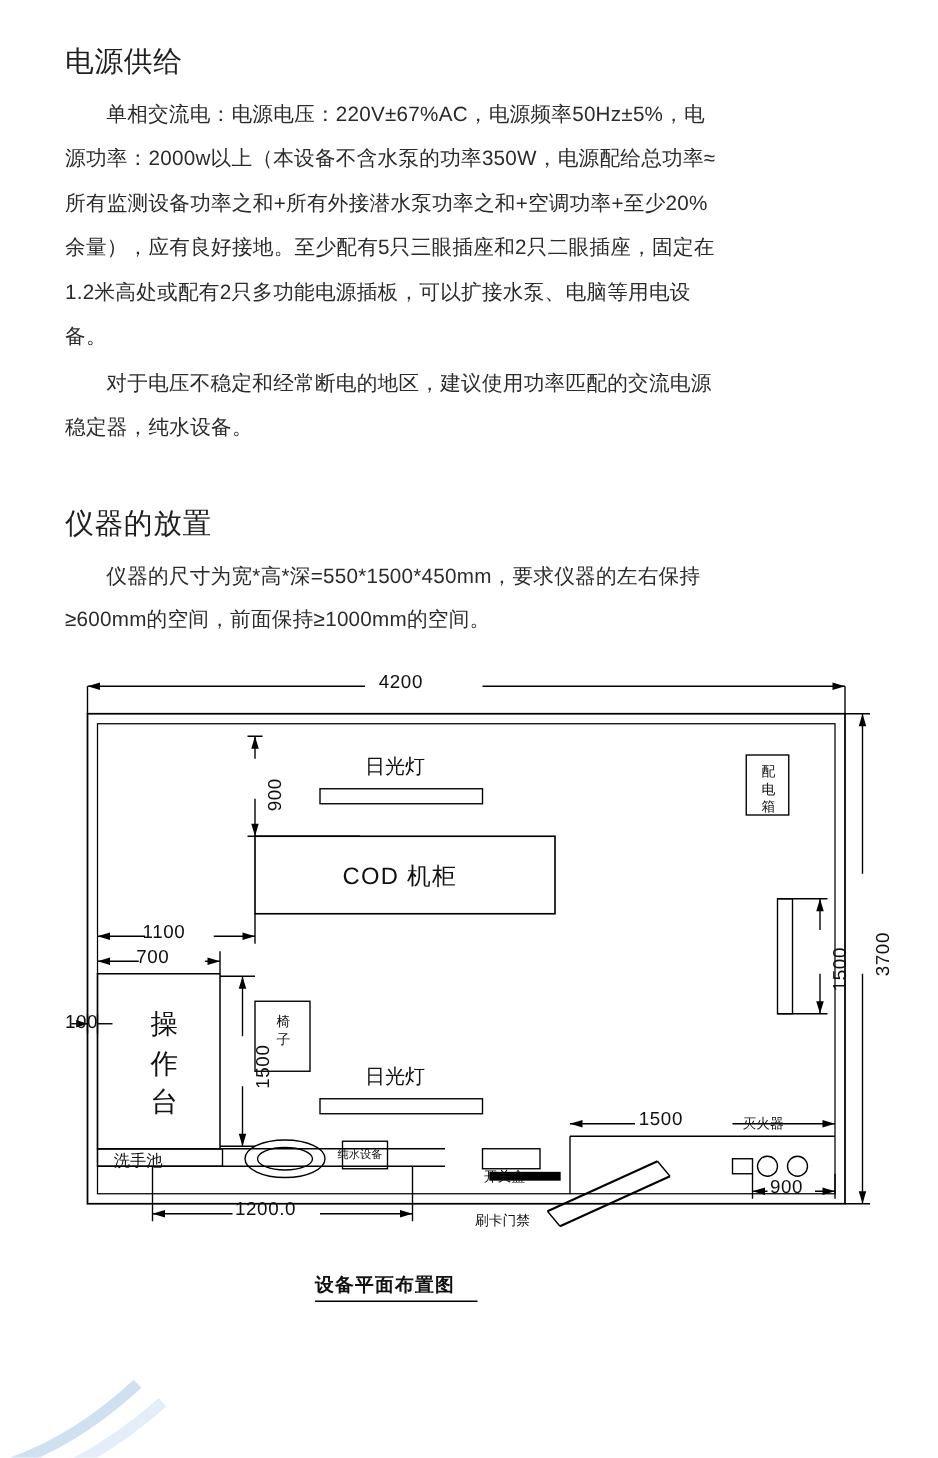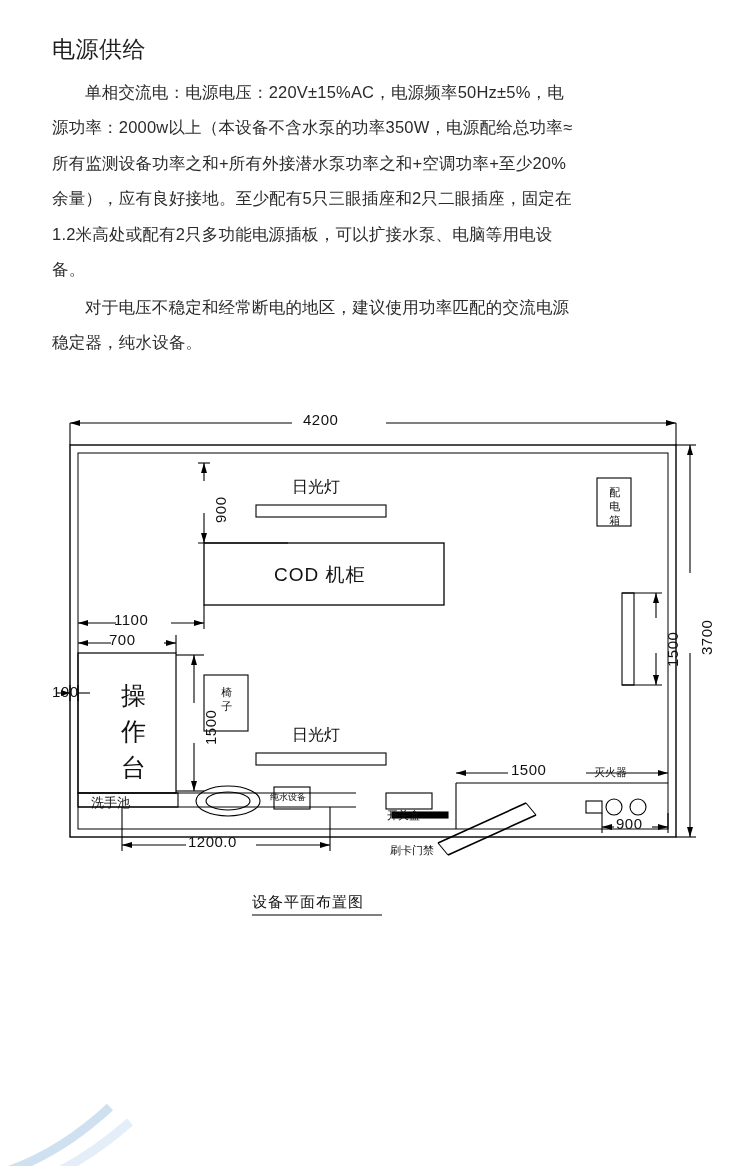--- a/index.html
+++ b/index.html
@@ -64,26 +64,27 @@
   .lbl.med { font-size: 16px; }
   .lbl.small { font-size: 11px; }
   .lbl.tiny { font-size: 9px; }
 
   .caption-box {
     position: absolute;
     font-size: 15px;
     letter-spacing: 1px;
     color: #111;
     white-space: nowrap;
+    font-weight: bold;
   }
 
   
   .vstack {
     position: absolute;
-    font-size: 25px;
+    font-size: 22px;
     line-height: 1.45;
     text-align: center;
     color: #111;
     width: 1.4em;
   }
   .vstack.small { font-size: 11px; line-height: 1.3; }
 
   .corner-arc {
     position: absolute;
     left: 0;
@@ -93,25 +94,27 @@
     overflow: hidden;
     pointer-events: none;
   }
 </style>
 </head>
 <body>
 
 <div class="page">
 
   <h2 class="section-title">电源供给</h2>
-  <p class="body-text">单相交流电：电源电压：220V±15%AC，电源频率50Hz±5%，电源功率：2000w以上（本设备不含水泵的功率350W，电源配给总功率≈所有监测设备功率之和+所有外接潜水泵功率之和+空调功率+至少20%余量），应有良好接地。至少配有5只三眼插座和2只二眼插座，固定在1.2米高处或配有2只多功能电源插板，可以扩接水泵、电脑等用电设备。</p>
+  <p class="body-text">单相交流电：电源电压：220V±67%AC，电源频率50Hz±5%，电源功率：2000w以上（本设备不含水泵的功率350W，电源配给总功率≈所有监测设备功率之和+所有外接潜水泵功率之和+空调功率+至少20%余量），应有良好接地。至少配有5只三眼插座和2只二眼插座，固定在1.2米高处或配有2只多功能电源插板，可以扩接水泵、电脑等用电设备。</p>
   <p class="body-text">对于电压不稳定和经常断电的地区，建议使用功率匹配的交流电源稳定器，纯水设备。</p>
 
   <div class="spacer-lg"></div>
 
+  <h2 class="section-title">仪器的放置</h2>
+  <p class="body-text">仪器的尺寸为宽*高*深=550*1500*450mm，要求仪器的左右保持≥600mm的空间，前面保持≥1000mm的空间。</p>
 
   <div class="plan-wrap">
 
     <svg class="plan-svg" width="646" height="540" viewBox="0 0 646 540">
       <g stroke="#000" fill="none" stroke-width="1.1">
 
         <line x1="14" y1="20" x2="236" y2="20"></line>
         <line x1="330" y1="20" x2="620" y2="20"></line>
 
         <path d="M14 20 l10 -3 v6 z" fill="#000" stroke="none"></path>
@@ -246,21 +249,21 @@
     <div class="lbl med" style="left:236px; top:322px;">日光灯</div>
 
     <div class="vstack" style="left:60px; top:274px;">操作台</div>
     <div class="vstack small" style="left:163px; top:282px;">椅子</div>
     <div class="vstack small" style="left:551px; top:82px;">配电箱</div>
 
     <div class="lbl small" style="left:35px; top:391px; font-size:13px;">洗手池</div>
     <div class="lbl tiny" style="left:214px; top:388px;">纯水设备</div>
     <div class="lbl small" style="left:331px; top:405px;">开关盒</div>
     <div class="lbl small" style="left:538px; top:362px;">灭火器</div>
-    <div class="lbl small" style="left:334px; top:440px;">刷卡门禁</div>
+    <div class="lbl small" style="left:324px; top:440px;">刷卡门禁</div>
 
     <div class="caption-box" style="left:196px; top:490px;">设备平面布置图</div>
   </div>
 
   <svg class="corner-arc" viewBox="0 0 150 120">
     <path d="M -40 130 Q 40 120 110 55" stroke="#cfe0f0" stroke-width="9" fill="none"></path>
     <path d="M -40 150 Q 50 140 130 70" stroke="#e3eef8" stroke-width="9" fill="none"></path>
   </svg>
 
 </div>

